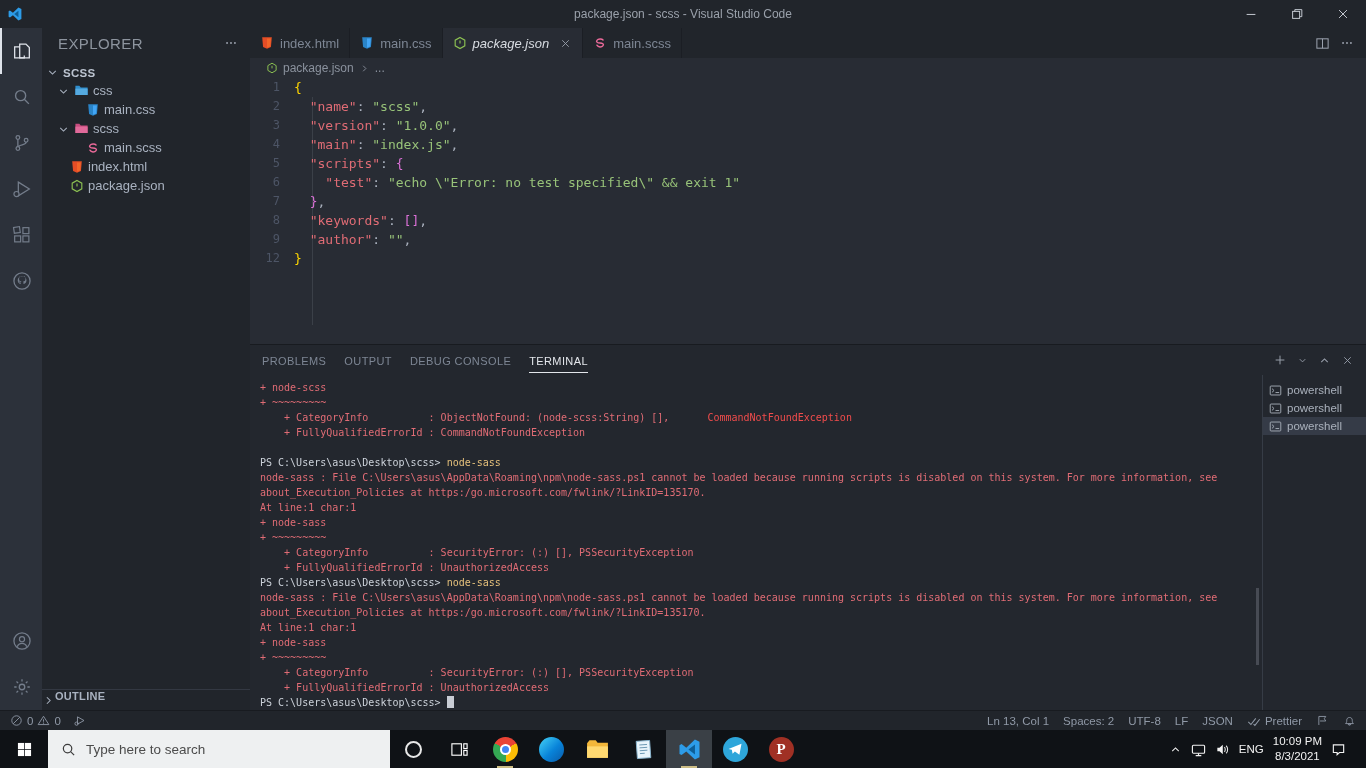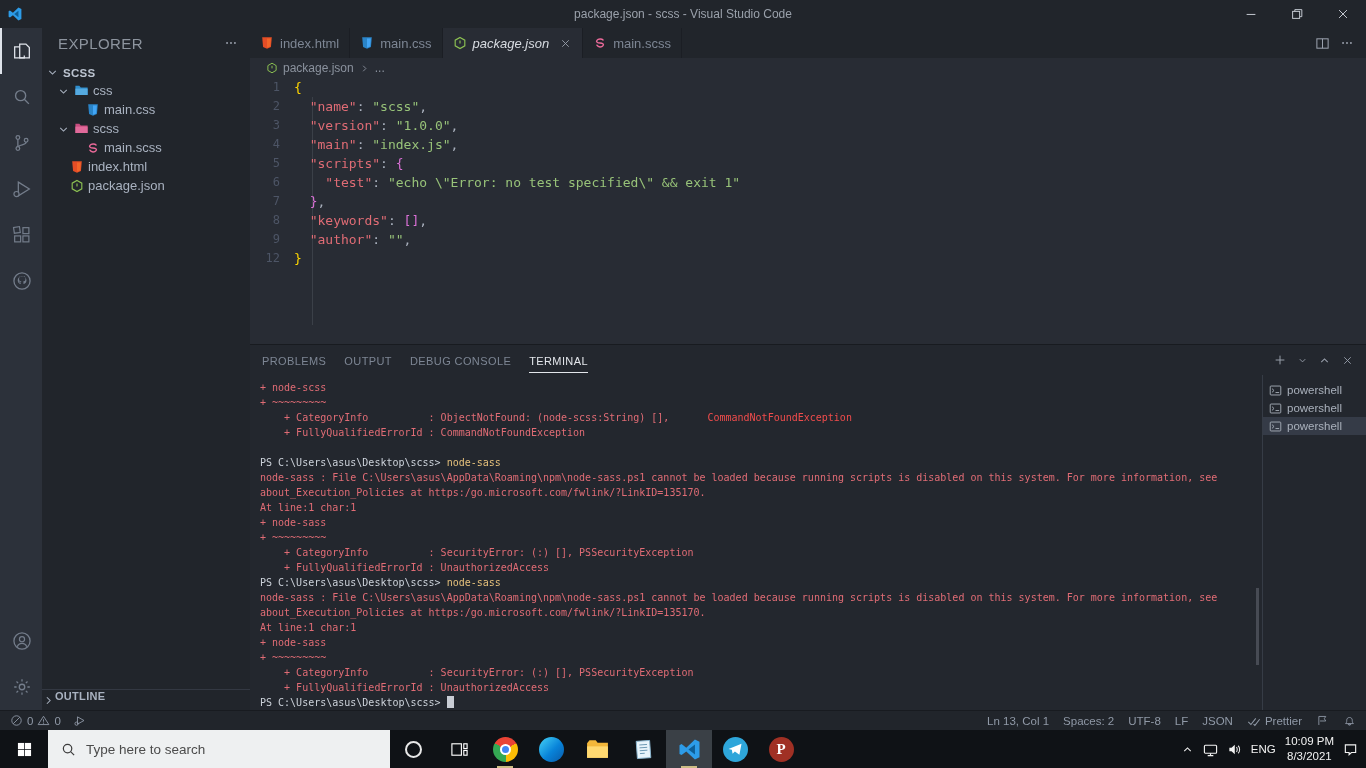--- a/index.html
+++ b/index.html
@@ -78,21 +78,21 @@
 
   
   .taskbar { height:38px; background:#0f1216; display:flex; align-items:stretch; flex:0 0 38px; color:#fff; }
   .tb-start { width:48px; display:flex; align-items:center; justify-content:center; }
   .tb-search { width:342px; background:#eef0f1; display:flex; align-items:center; gap:10px; padding-left:13px; }
   .tb-search span { font-size:13.5px; color:#4b4b4b; }
   .tb-apps { display:flex; }
   .tb-app { width:46px; display:flex; align-items:center; justify-content:center; position:relative; }
   .tb-app.running::after { content:""; position:absolute; bottom:0; left:15px; width:16px; height:2px; background:#cdbd85; }
   .tb-app.focused { background:#3a4046; }
-  .tray { margin-left:auto; display:flex; align-items:center; gap:9px; padding-right:8px; }
+  .tray { margin-left:auto; display:flex; align-items:center; gap:9px; padding-right:20px; }
   .tray-item { display:flex; align-items:center; justify-content:center; color:#f2f2f2; }
   .tray-lang { font-size:11.5px; }
   .tray-clock { font-size:11.5px; line-height:1.3; text-align:center; }
 
   
   .chrome { width:25px; height:25px; border-radius:50%;
     background:conic-gradient(from -60deg,#ea4335 0 120deg,#fbbc05 120deg 240deg,#34a853 240deg 360deg); position:relative; }
   .chrome::before { content:""; position:absolute; inset:7px; border-radius:50%; background:#fff; }
   .chrome::after { content:""; position:absolute; inset:9px; border-radius:50%; background:#4285f4; }
   .edge { width:25px; height:25px; border-radius:50%; background:linear-gradient(135deg,#45d3f7 0%,#0883d9 55%,#0a5aa8 100%); }

